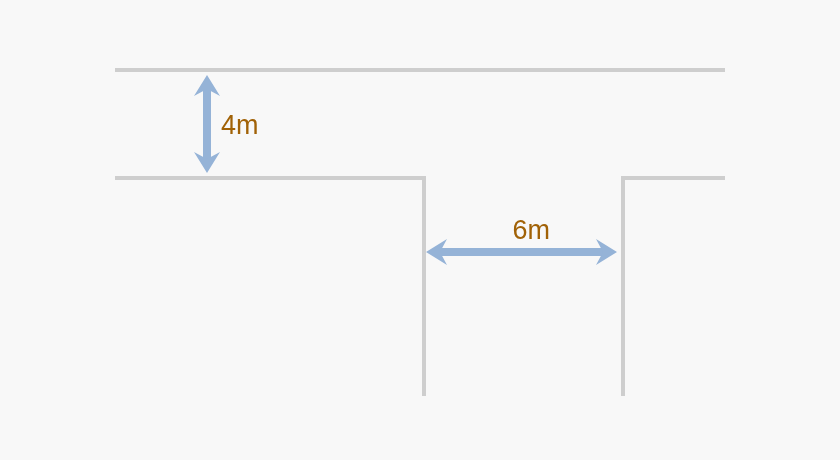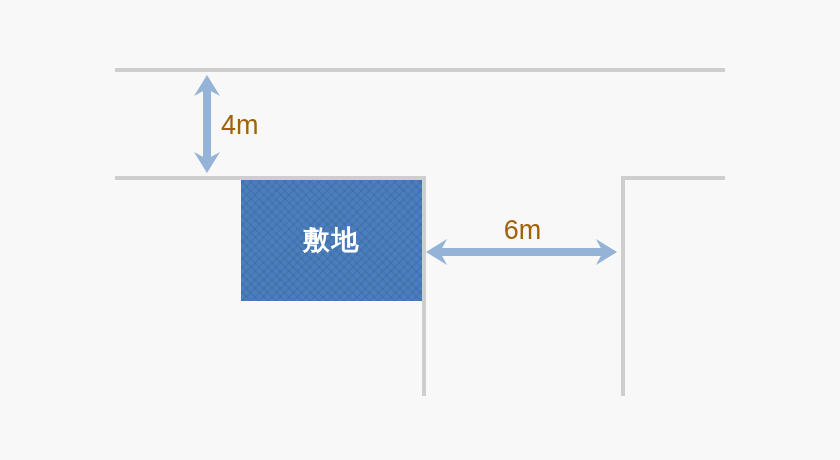--- a/index.html
+++ b/index.html
@@ -53,36 +53,33 @@
   .arrow-fill { fill: #95b3d7; }
 
   .dim-label {
     position: absolute;
     color: #a16207;
     font-size: 27px;
     line-height: 1;
     white-space: nowrap;
   }
   .dim-4m { left: 221px; top: 112px; }
-  .dim-6m { left: 495px; top: 217px; width: 55px; text-align: center; }
+  .dim-6m { left: 495px; top: 217px; width: 55px; text-align: right; }
 </style>
 </head>
 <body>
 
 <div class="canvas">
 
   <div class="road-line road-top"></div>
   <div class="road-line road-lower-left"></div>
   <div class="road-line road-lower-right"></div>
   <div class="road-line road-vert-left"></div>
   <div class="road-line road-vert-right"></div>
 
-  <div class="site-rect">
-    <span class="site-label">敷地</span>
-  </div>
 
   <svg class="arrow-svg arrow-v" viewBox="0 0 28 98" aria-hidden="true">
     <polygon class="arrow-fill" points="14,0 27,21 14,14 1,21"></polygon>
     <rect class="arrow-fill" x="10" y="13" width="8" height="72"></rect>
     <polygon class="arrow-fill" points="14,98 27,77 14,84 1,77"></polygon>
   </svg>
   <span class="dim-label dim-4m">4m</span>
 
   <svg class="arrow-svg arrow-h" viewBox="0 0 191 28" aria-hidden="true">
     <polygon class="arrow-fill" points="0,14 21,1 14,14 21,27"></polygon>

